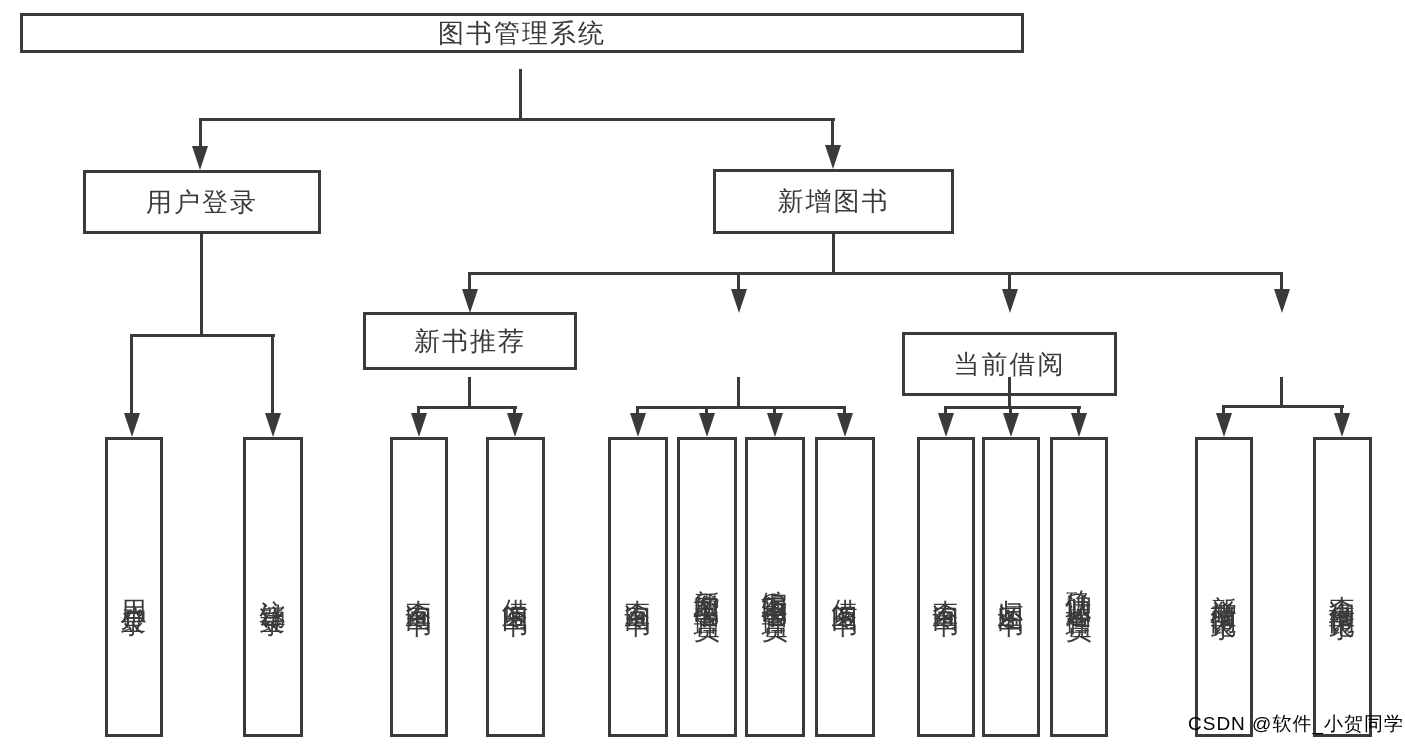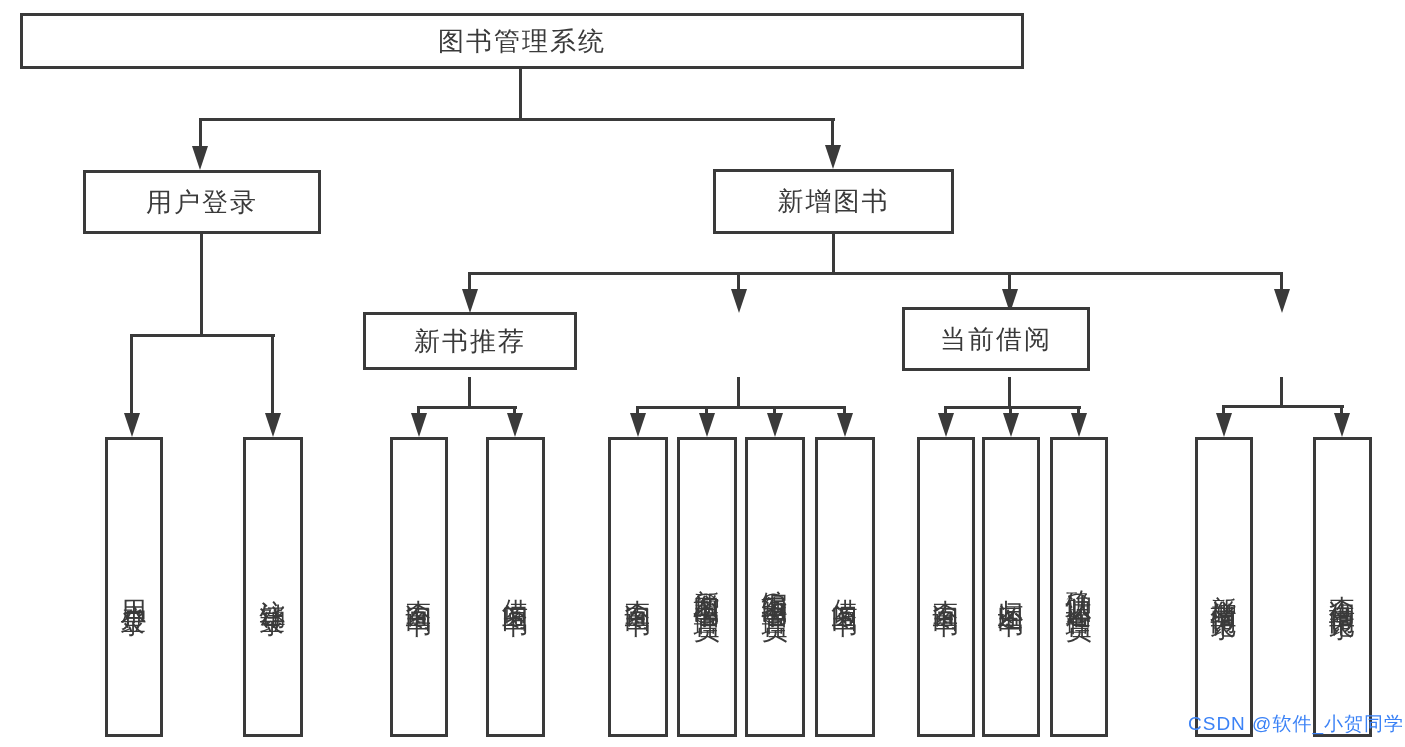--- a/index.html
+++ b/index.html
@@ -49,31 +49,31 @@
     border-left: 8px solid transparent;
     border-right: 8px solid transparent;
     border-top: 24px solid #3a3a3a;
   }
   .watermark {
     position: absolute;
     left: 1188px;
     top: 711px;
     font-size: 19px;
     letter-spacing: 1px;
-    color: #3b82f6;
+    color: #000000;
     z-index: 5;
     white-space: nowrap;
   }
 </style>
 </head>
 <body>
 
 <div class="canvas">
 
-  <div class="box" style="left:20px; top:13px; width:1004px; height:56px;">
+  <div class="box" style="left:20px; top:13px; width:1004px; height:40px;">
     <span class="h-label">图书管理系统</span>
   </div>
 
   <div class="vline" style="left:519px; top:69px; height:51px;"></div>
   <div class="hline" style="left:199px; top:118px; width:636px;"></div>
   <div class="vline" style="left:199px; top:118px; height:34px;"></div>
   <div class="arrow" style="left:192px; top:146px;"></div>
   <div class="vline" style="left:831px; top:118px; height:34px;"></div>
   <div class="arrow" style="left:825px; top:145px;"></div>
 
@@ -98,21 +98,21 @@
   <div class="vline" style="left:737px; top:272px; height:20px;"></div>
   <div class="arrow" style="left:731px; top:289px;"></div>
   <div class="vline" style="left:1008px; top:272px; height:20px;"></div>
   <div class="arrow" style="left:1002px; top:289px;"></div>
   <div class="vline" style="left:1280px; top:272px; height:20px;"></div>
   <div class="arrow" style="left:1274px; top:289px;"></div>
 
   <div class="box" style="left:363px; top:312px; width:214px; height:58px;font-family:Liberation Serif, serif;">
     <span class="h-label">新书推荐</span>
   </div>
-  <div class="box" style="left:902px; top:307px; width:188px; height:64px;">
+  <div class="box" style="left:902px; top:332px; width:215px; height:64px;">
     <span class="h-label">当前借阅</span>
   </div>
 
   <div class="vline" style="left:468px; top:377px; height:31px;"></div>
   <div class="hline" style="left:417px; top:406px; width:100px;"></div>
   <div class="vline" style="left:417px; top:406px; height:12px;"></div>
   <div class="arrow" style="left:411px; top:413px;"></div>
   <div class="vline" style="left:513px; top:406px; height:12px;"></div>
   <div class="arrow" style="left:507px; top:413px;"></div>
 

